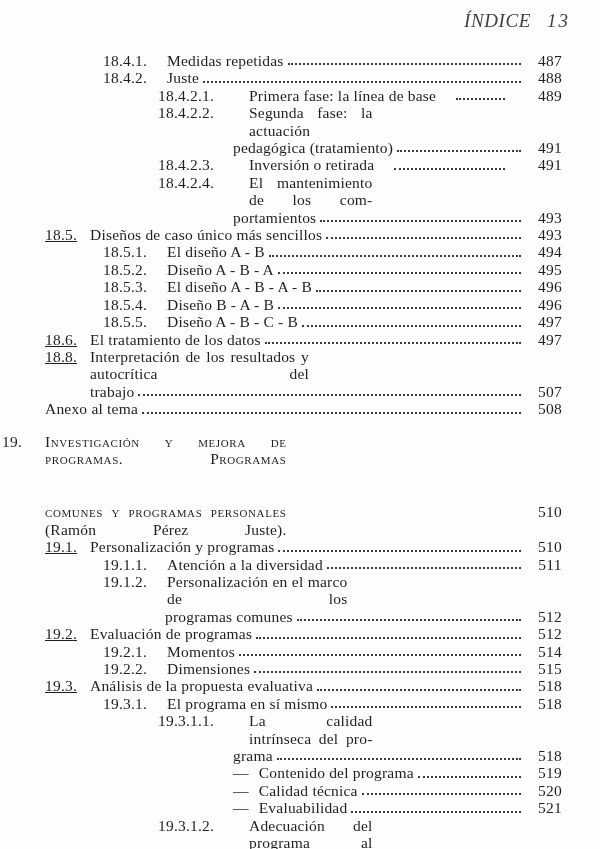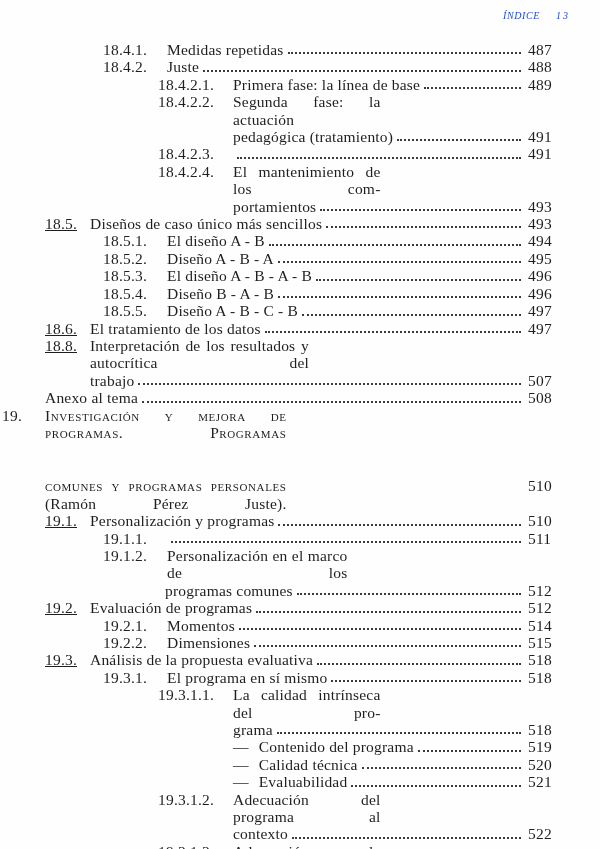--- a/index.html
+++ b/index.html
@@ -21,48 +21,48 @@
     box-sizing: border-box;
     padding: 8px 28px 0 2px;
   }
   
   .header {
     display: flex;
     justify-content: flex-end;
     align-items: baseline;
     gap: 16px;
     font-style: italic;
-    font-size: 10px;
+    font-size: 19px;
     letter-spacing: 1.2px;
     margin: 2px 2px 20px 0;
-    color: #1d4ed8;
+    color: #404040;
   }
   .hpage { letter-spacing: 2px; }
 
   
   .toc { width: 100%; }
   .line {
     display: flex;
     align-items: baseline;
     line-height: 17.4px;
     min-height: 17.4px;
   }
-  .gap { }
+  .gap { margin-top: 15px; }
 
   .num { flex: none; display: inline-block; }
   .p-n0 .num { min-width: 43px; }
   .p-n1 .num { min-width: 45px; text-decoration: underline; }
   .p-n2 .num { min-width: 64px; }
   .p-n3 .num { min-width: 75px; }
   .dash .num { min-width: 0; margin-right: 10px; }
 
   .p-n0 { padding-left: 0; }
   .p-n1 { padding-left: 43px; }
   .p-n2 { padding-left: 101px; }
-  .p-n3 { padding-left: 156px; }
+  .p-n3 { padding-left: 156px; gap: 16px; }
   .p-t0 { padding-left: 43px; margin-top: 36px; }
   .p-t1 { padding-left: 88px; }
   .p-t2 { padding-left: 163px; }
   .p-t3 { padding-left: 231px; }
 
   .txt { flex: none; white-space: nowrap; }
   .fill-justify .txt {
     flex: 1;
     white-space: normal;
     text-align: justify;
@@ -81,21 +81,21 @@
     right: 7px;
     bottom: 4px;
     border-bottom: 2px dotted #3a3a3a;
   }
   .fill-justify .leader, .fill-none .leader { min-width: 4px; }
   .fill-justify .leader::after, .fill-none .leader::after { display: none; }
 
   .page-num {
     flex: none;
     width: 44px;
-    text-align: left;
+    text-align: center;
   }
 </style>
 </head>
 <body>
 
 <div class="page">
   <div class="header">
     <span class="htitle sc">ÍNDICE</span>
     <span class="hpage">13</span>
   </div>
@@ -124,20 +124,21 @@
         <span class="leader"></span>
         <span class="page-num"></span>
       </div>
       <div class="line p-t3 fill-dots">
         <span class="txt">pedagógica (tratamiento)</span>
         <span class="leader"></span>
         <span class="page-num">491</span>
       </div>
       <div class="line p-n3 fill-dots">
         <span class="num">18.4.2.3.</span>
+        <span class="txt">Inversión o retirada</span>
         <span class="leader"></span>
         <span class="page-num">491</span>
       </div>
       <div class="line p-n3 fill-justify">
         <span class="num">18.4.2.4.</span>
         <span class="txt">El mantenimiento de los com-</span>
         <span class="leader"></span>
         <span class="page-num"></span>
       </div>
       <div class="line p-t3 fill-dots">
@@ -215,20 +216,21 @@
         <span class="page-num">510</span>
       </div>
       <div class="line p-n1 fill-dots">
         <span class="num">19.1.</span>
         <span class="txt">Personalización y programas</span>
         <span class="leader"></span>
         <span class="page-num">510</span>
       </div>
       <div class="line p-n2 fill-dots">
         <span class="num">19.1.1.</span>
+        <span class="txt">Atención a la diversidad</span>
         <span class="leader"></span>
         <span class="page-num">511</span>
       </div>
       <div class="line p-n2 fill-justify">
         <span class="num">19.1.2.</span>
         <span class="txt">Personalización en el marco de los</span>
         <span class="leader"></span>
         <span class="page-num"></span>
       </div>
       <div class="line p-t2 fill-dots">

